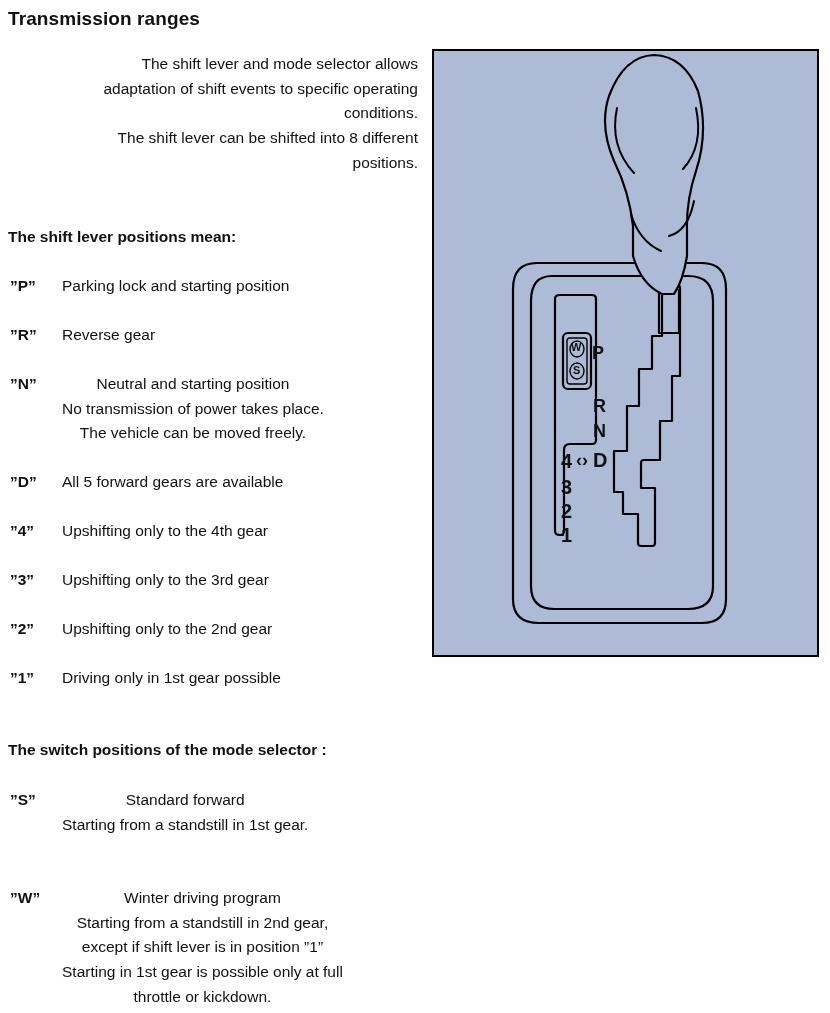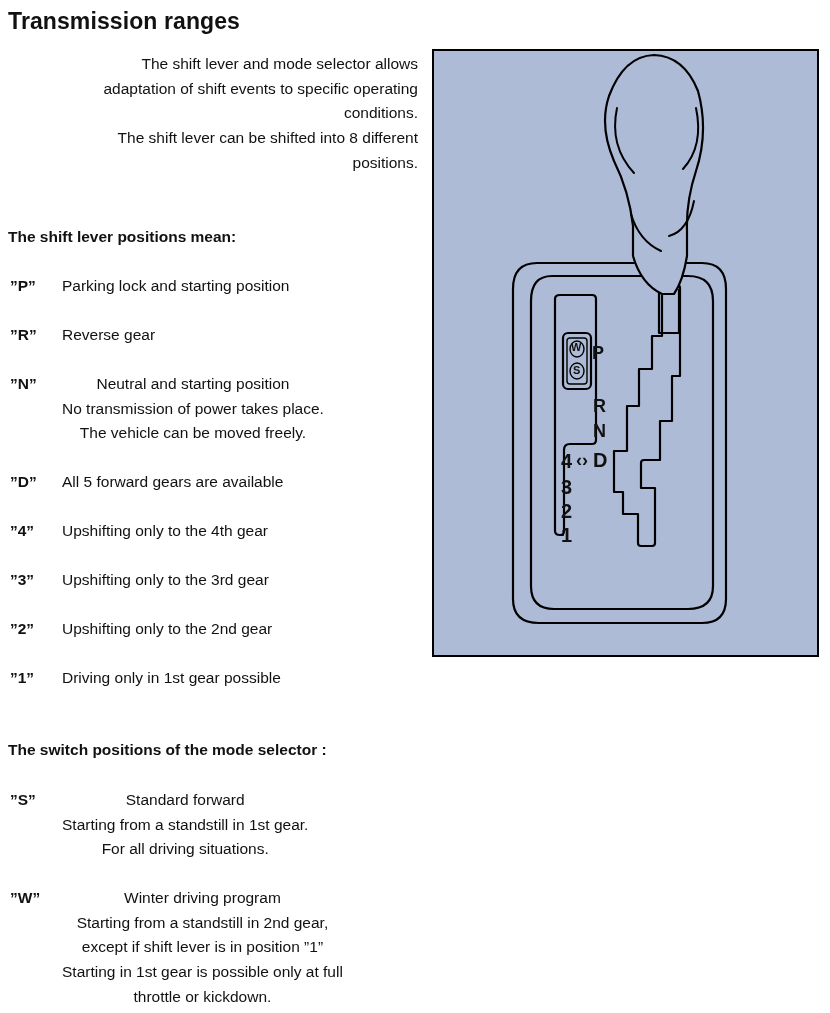--- a/index.html
+++ b/index.html
@@ -1,18 +1,18 @@
 <!DOCTYPE html>
 <html><head>
 <meta charset="utf-8">
 <style>
   html, body { margin:0; padding:0; background:#ffffff; }
   body { width:830px; height:1013px; position:relative; overflow:hidden;
          font-family:"Liberation Sans", sans-serif; color:#111; }
-  .title { position:absolute; left:8px; top:8px; font-size:23px; font-weight:bold; letter-spacing:0.1px; }
+  .title { position:absolute; left:8px; top:8px; font-size:19px; font-weight:bold; letter-spacing:0.1px; }
   .intro { position:absolute; left:8px; top:52px; font-size:15.5px; line-height:24.7px; width:410px;text-align:right; }
   .intro div { white-space:nowrap; }
   .sub { position:absolute; left:8px; font-size:15.5px; font-weight:bold; white-space:nowrap; }
   .row { position:absolute; left:8px; font-size:15.5px; line-height:24.7px; }
   .row .key { position:absolute; left:2px; top:0; font-weight:bold; white-space:nowrap; }
   .row .desc { position:absolute; left:54px; top:0; white-space:nowrap; }
   .row .desc div { white-space:nowrap;text-align:center; }
   .panel { position:absolute; left:432px; top:49px; width:383px; height:604px;
            background:#aebbd6; border:2px solid #000; }
   .panel svg { position:absolute; left:0; top:0; }
@@ -83,21 +83,20 @@
     </div>
 </div>
 
 <div class="sub" style="top:741px">The switch positions of the mode selector :</div>
 
 <div class="row" style="top:788px">
   <span class="key">”S”</span>
   <div class="desc">
     <div>Standard forward</div>
     <div>Starting from a standstill in 1st gear.</div>
-    <div>For all driving situations.</div>
   </div>
 </div>
 <div class="row" style="top:886px">
   <span class="key">”W”</span>
   <div class="desc">
     <div>Winter driving program</div>
     <div>Starting from a standstill in 2nd gear,</div>
     <div>except if shift lever is in position ”1”</div>
     <div>Starting in 1st gear is possible only at full</div>
     <div>throttle or kickdown.</div>

